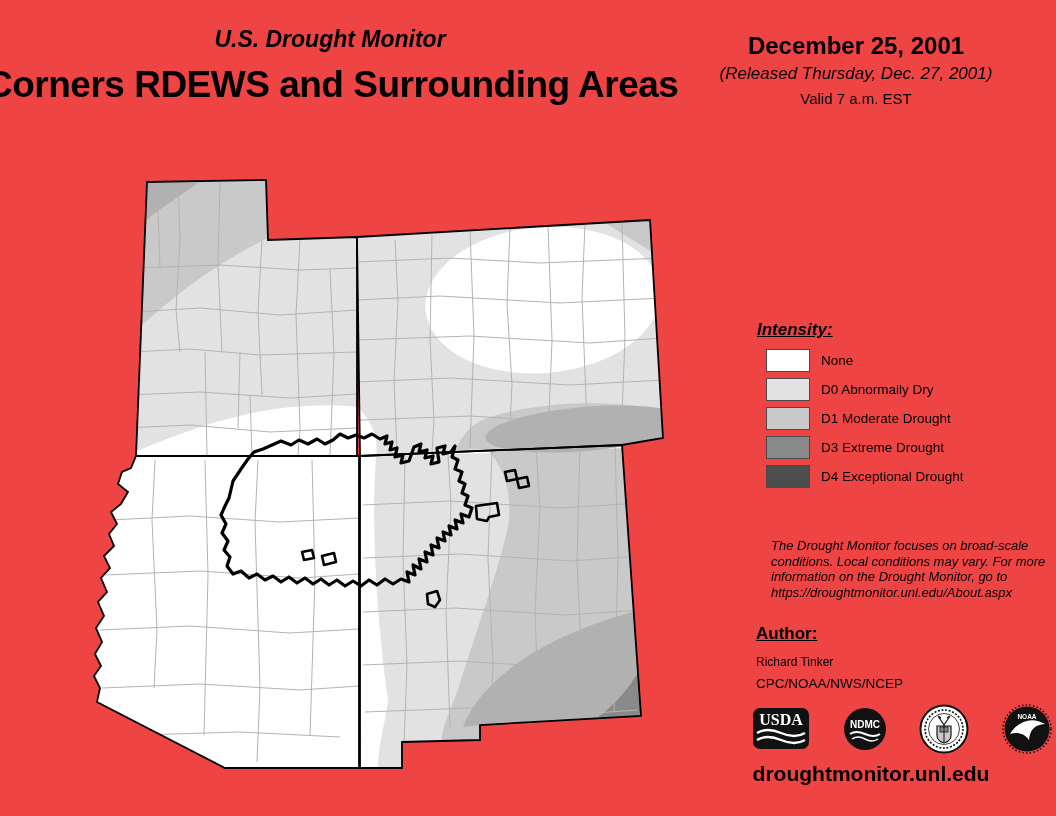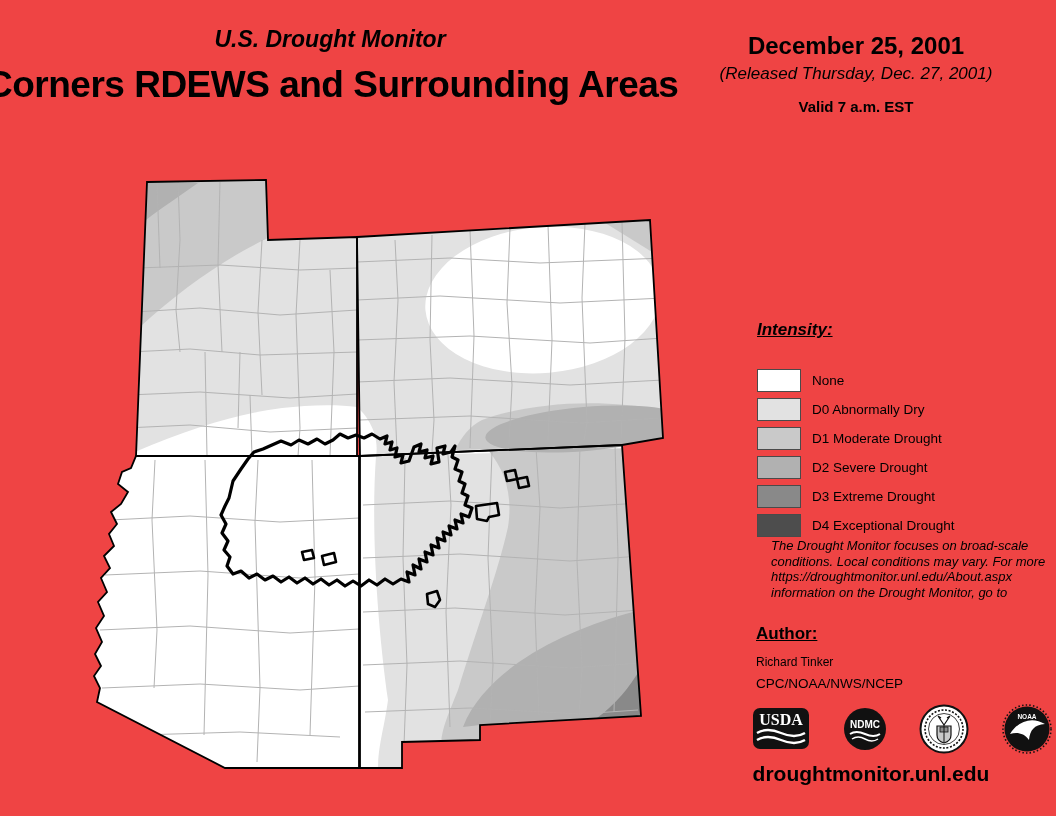--- a/index.html
+++ b/index.html
@@ -5,25 +5,25 @@
   html,body{margin:0;padding:0;background:#fff;}
   #page{position:relative;width:1056px;height:816px;overflow:hidden;background:#ef4444;
         font-family:"Liberation Sans", sans-serif;color:#000;}
   .abs{position:absolute;}
   
   .monitor-title{left:0;top:26px;width:660px;text-align:center;font-size:23px;font-weight:bold;font-style:italic;}
   .region-title{left:-14px;top:64px;font-size:37px;font-weight:bold;white-space:nowrap;letter-spacing:-0.5px;}
   .date-block{left:706px;top:32px;width:300px;text-align:center;}
   .date-main{font-size:24px;font-weight:bold;}
   .date-released{font-size:17px;font-weight:normal;font-style:italic;margin-top:4px;}
-  .date-valid{font-size:15px;font-weight:bold;margin-top:14px;}
+  .date-valid{font-size:15px;font-weight:normal;margin-top:6px;}
   
   .legend{left:757px;top:320px;}
-  .legend-title{font-size:17px;font-weight:bold;font-style:italic;text-decoration:underline;margin-bottom:26px;}
-  .legend-row{display:flex;align-items:center;height:29px;}
+  .legend-title{font-size:17px;font-weight:bold;font-style:italic;text-decoration:underline;margin-bottom:6px;}
+  .legend-row{display:flex;align-items:center;height:29px;margin-left:9px;}
   .legend-swatch{width:42px;height:21px;border:1.5px solid #4a4a4a;flex:none;}
   .legend-label{font-size:13.5px;margin-left:11px;}
   
   .disclaimer{left:771px;top:538px;font-size:13px;font-style:italic;line-height:15.5px;}
   .author-title{left:756px;top:624px;font-size:17px;font-weight:bold;text-decoration:underline;}
   .author-name{left:756px;top:655px;font-size:12px;}
   .author-org{left:756px;top:676px;font-size:13.5px;}
   
   .logo-row{left:752px;top:704px;width:300px;display:flex;align-items:center;justify-content:space-between;}
   .site-url{left:706px;top:762px;width:330px;text-align:center;font-size:21px;font-weight:bold;}
@@ -172,38 +172,34 @@
     </div>
     <div class="legend-row">
       <span class="legend-swatch" style="background: rgb(226, 226, 226);"></span>
       <span class="legend-label">D0 Abnormally Dry</span>
     </div>
     <div class="legend-row">
       <span class="legend-swatch" style="background: rgb(201, 201, 201);"></span>
       <span class="legend-label">D1 Moderate Drought</span>
     </div>
     <div class="legend-row">
-      <span class="legend-swatch" style="background: rgb(177, 177, 177);"></span>
-      <span class="legend-label">D2 Severe Drought</span>
-    </div>
-    <div class="legend-row">
       <span class="legend-swatch" style="background: rgb(137, 137, 137);"></span>
       <span class="legend-label">D3 Extreme Drought</span>
     </div>
     <div class="legend-row">
       <span class="legend-swatch" style="background: rgb(77, 77, 77);"></span>
       <span class="legend-label">D4 Exceptional Drought</span>
     </div>
   </div>
 
   <div class="abs disclaimer">
     <div>The Drought Monitor focuses on broad-scale</div>
     <div>conditions. Local conditions may vary. For more</div>
+    <div>information on the Drought Monitor, go to</div>
     <div>https://droughtmonitor.unl.edu/About.aspx</div>
-    <div>information on the Drought Monitor, go to</div>
   </div>
   <div class="abs author-title">Author:</div>
   <div class="abs author-name">Richard Tinker</div>
   <div class="abs author-org">CPC/NOAA/NWS/NCEP</div>
 
   <div class="abs logo-row">
     <svg width="58" height="46" viewBox="0 0 58 46">
       <rect x="1" y="2" width="56" height="41" rx="7" fill="#111"></rect>
       <text x="29" y="19" text-anchor="middle" fill="#fff" font-size="16" font-weight="bold" font-family="Liberation Serif, serif">USDA</text>
       <path d="M5,27 Q15,21 29,27 T53,27" stroke="#fff" stroke-width="2.4" fill="none"></path>

